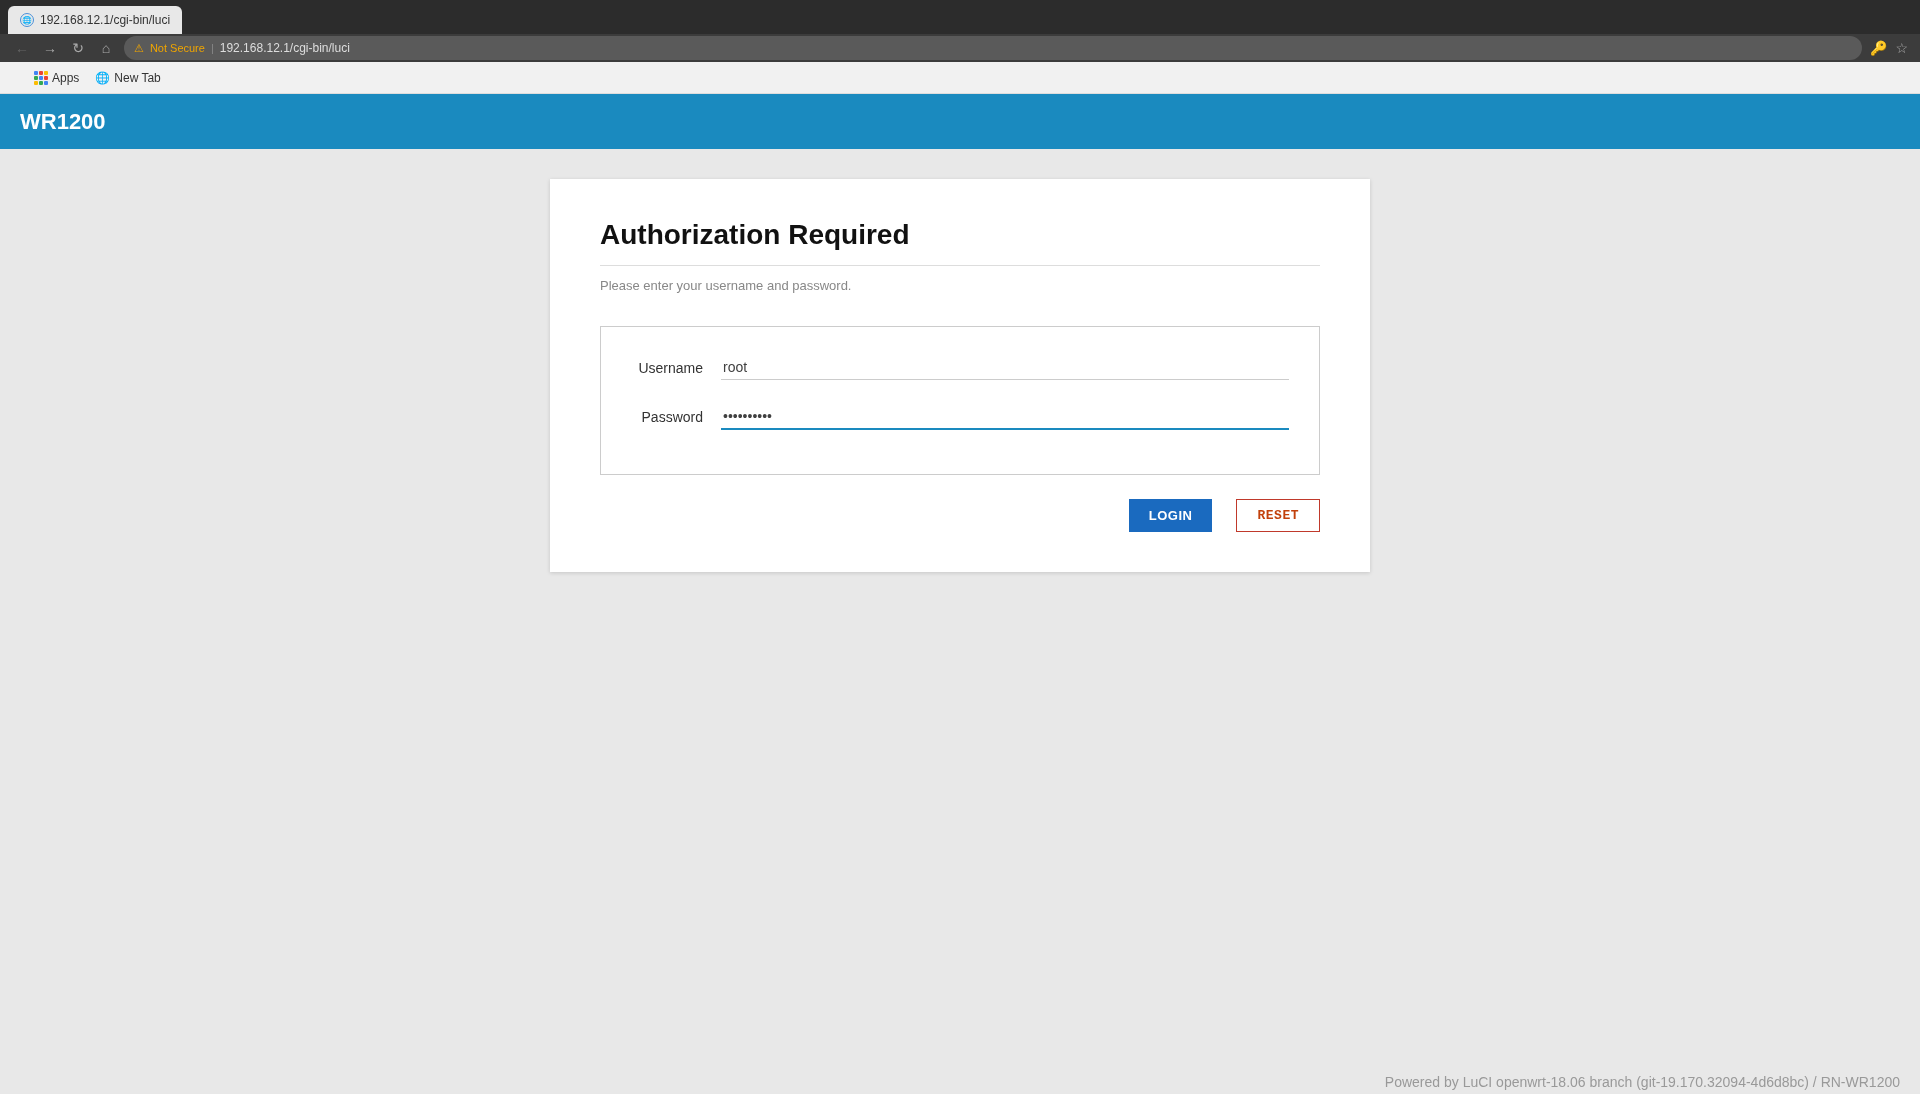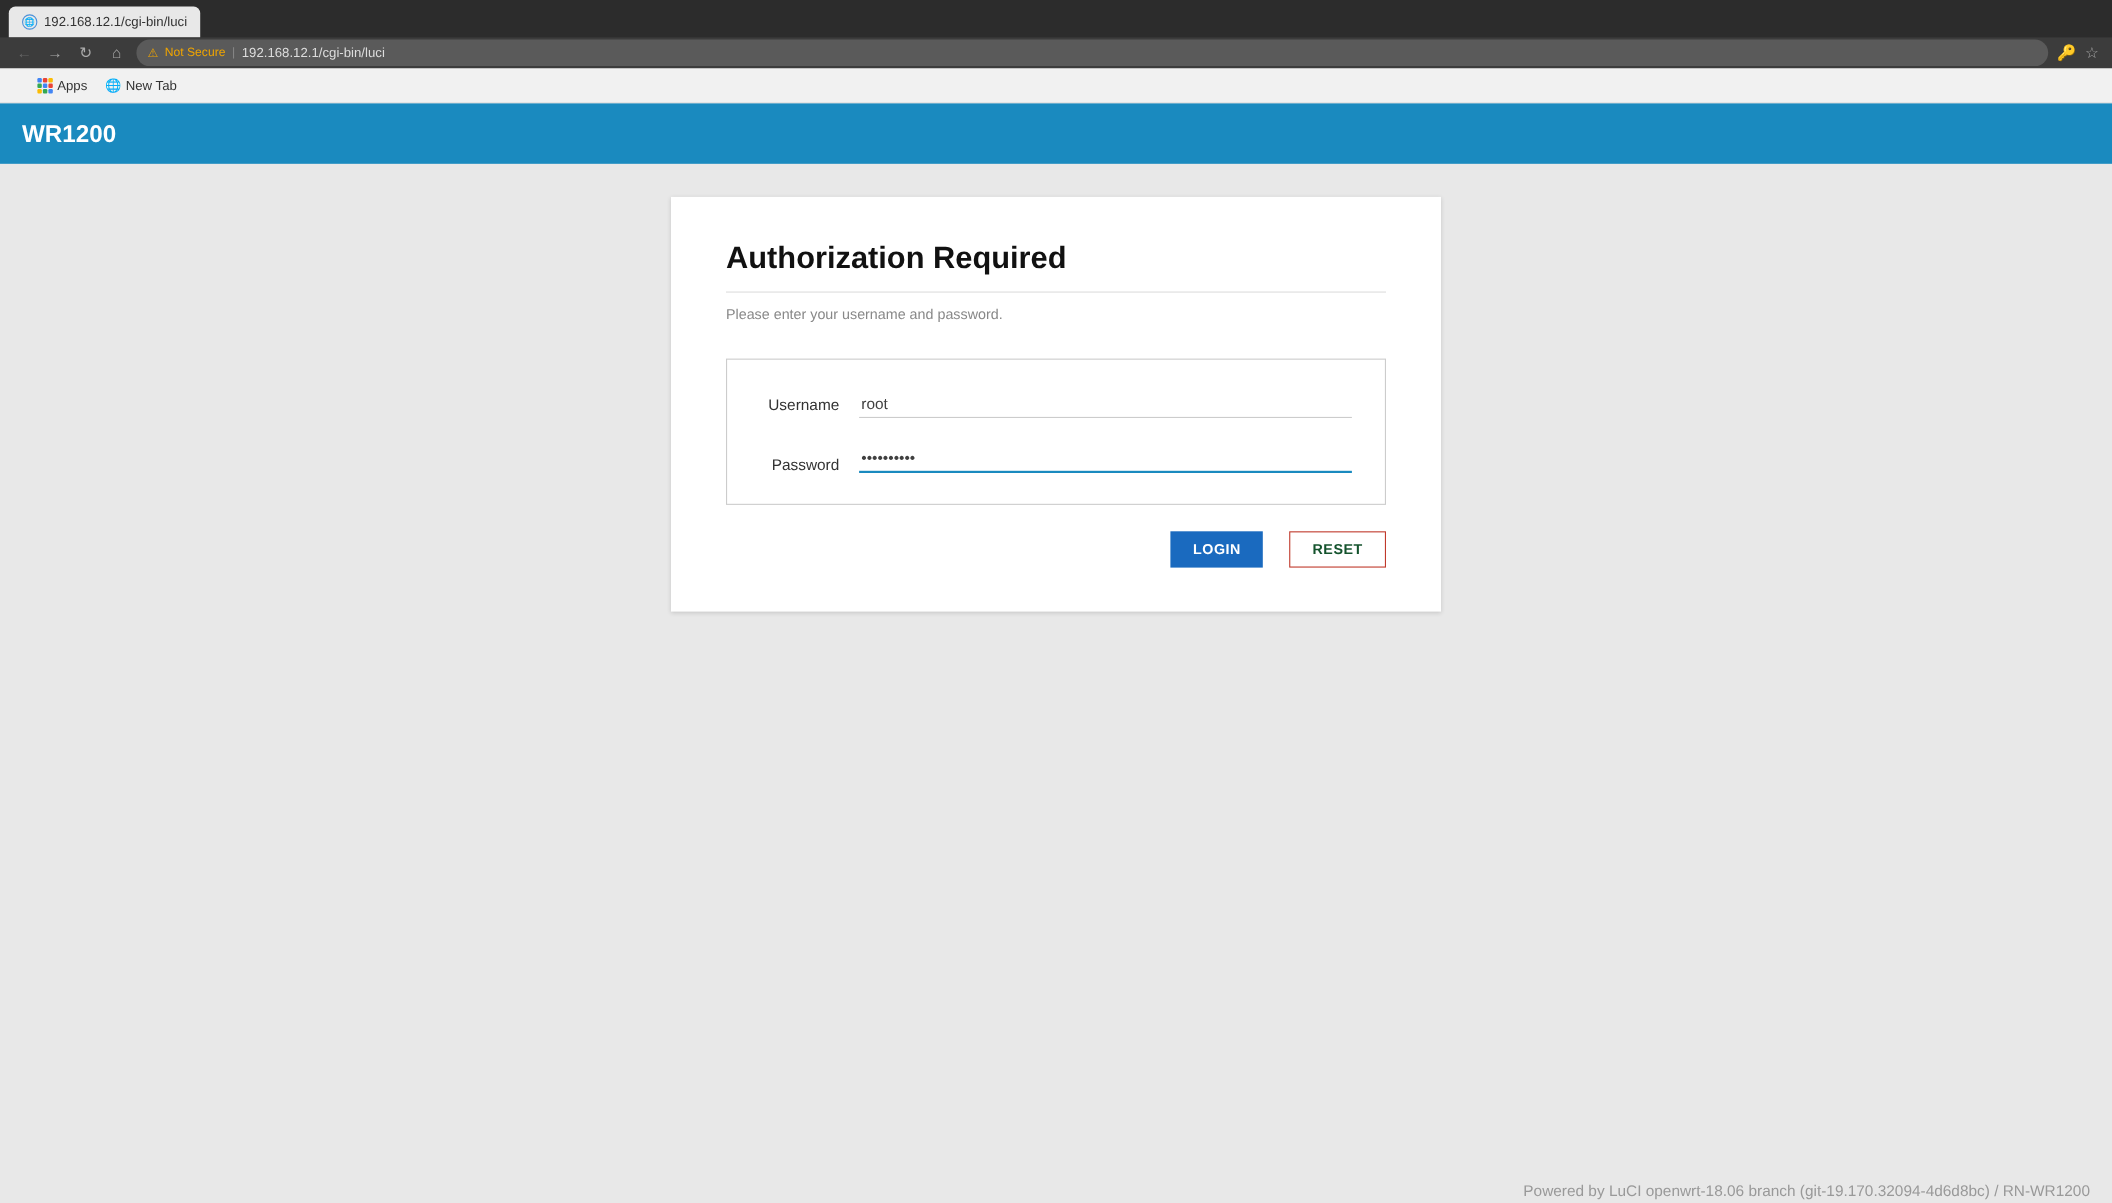--- a/index.html
+++ b/index.html
@@ -168,21 +168,21 @@
       display: flex;
       flex-direction: column;
       align-items: center;
       padding: 30px 20px;
       position: relative;
     }
 
     
     .login-card {
       background: white;
-      width: 700px;
+      width: 820px;
       padding: 40px 50px 40px 50px;
       box-shadow: 0 1px 4px rgba(0,0,0,0.15);
     }
     .card-title {
       font-size: 28px;
       font-weight: bold;
       color: #111;
       margin-bottom: 12px;
       padding-bottom: 14px;
       border-bottom: 1px solid #ddd;
@@ -198,22 +198,21 @@
       border: 1px solid #ccc;
       padding: 28px 30px;
       margin-bottom: 24px;
     }
     .form-row {
       display: flex;
       align-items: center;
       margin-bottom: 24px;
     }
     .form-row:last-child {
-      margin-bottom: 0;
-      align-items: flex-end;
+      margin-bottom: 16px;
     }
     .form-label {
       width: 90px;
       font-size: 14px;
       color: #333;
       text-align: right;
       padding-right: 18px;
     }
     .form-input {
       flex: 1;
@@ -239,27 +238,28 @@
       color: white;
       border: none;
       padding: 8px 20px;
       font-size: 13px;
       font-weight: bold;
       cursor: pointer;
       letter-spacing: 0.5px;
     }
     .btn-reset {
       background: white;
-      color: #14532d;
+      color: #c2410c;
       border: 1.5px solid #c0392b;
       padding: 8px 20px;
       font-size: 13px;
       font-weight: bold;
       cursor: pointer;
       letter-spacing: 0.5px;
+      font-family: Liberation Mono, monospace;
     }
 
     
     .page-footer {
       position: absolute;
       bottom: 4px;
       right: 20px;
       font-size: 14px;
       color: #999;
     }

